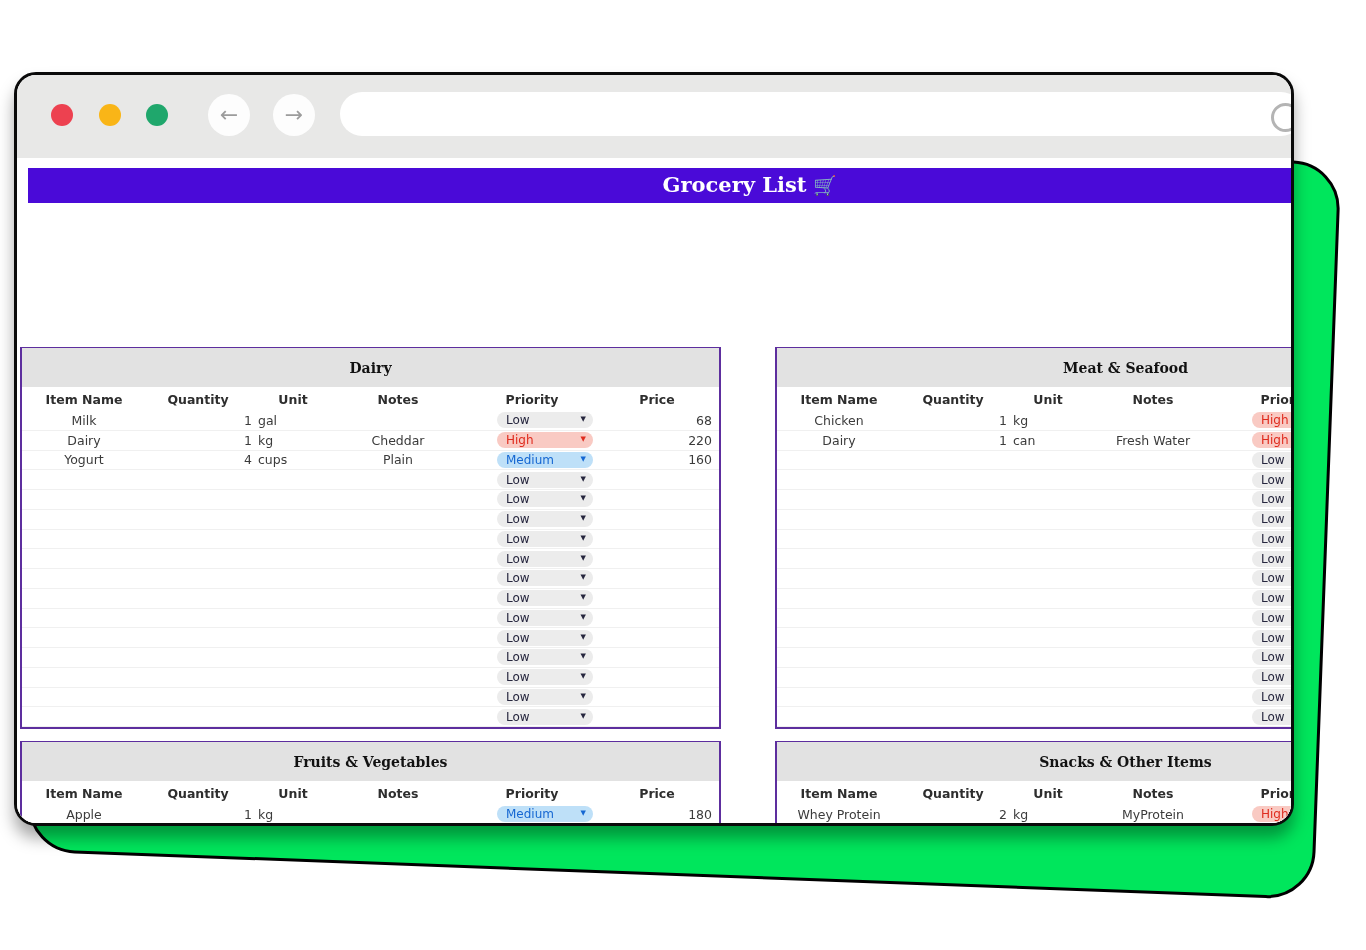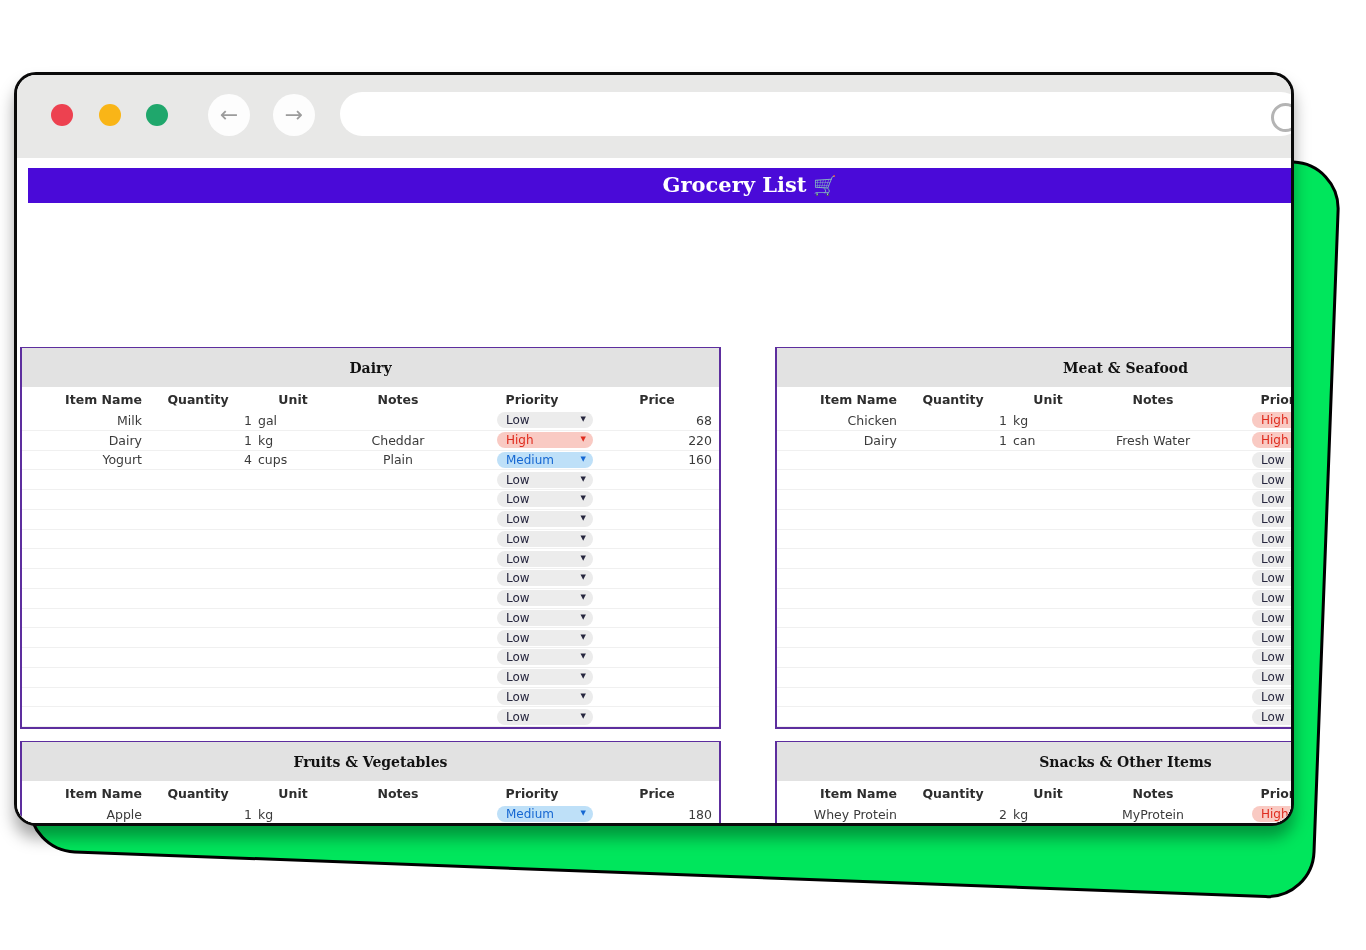--- a/index.html
+++ b/index.html
@@ -38,21 +38,21 @@
   .subtitle{position:absolute;left:727px;top:52px;transform:translateX(-50%);
     font-size:13px;font-weight:700;color:#161616;white-space:nowrap;}
 
   
   .gtable{position:absolute;width:697px;background:#fff;border:2px solid #5D2E9E;border-top-width:1.5px;}
   .cat-bar{height:39px;background:#E2E2E2;display:flex;align-items:center;justify-content:center;}
   .cat-title{font-family:"DejaVu Serif",serif;font-weight:700;font-size:14px;color:#111;}
   .col-headers,.t-row{display:grid;grid-template-columns:120px 112px 78px 132px 136px 114px;align-items:center;}
   .col-headers{height:24px;font-weight:700;font-size:12.5px;color:#2e2e2e;}
   .t-row{height:18.75px;font-size:12.5px;color:#3b3b3b;border-bottom:1px solid #f0f0f0;}
-  .a-left{text-align:right;padding-left:4px;}
+  .a-left{text-align:center;padding-left:4px;}
   .a-right{text-align:right;padding-right:2px;}
   .a-center{text-align:center;}
   .unit-cell{text-align:left;padding-left:4px;}
   .pill{width:96px;height:16px;margin-left:33px;border-radius:8px;position:relative;
     display:flex;align-items:center;font-size:12px;padding-left:9px;box-sizing:border-box;cursor:default;}
   .pill .arrow{position:absolute;right:7px;top:4px;font-size:7px;line-height:1;}
   .price-cell{font-size:12.5px;}
 
   
   #table-0{left:3px;top:189px;}

